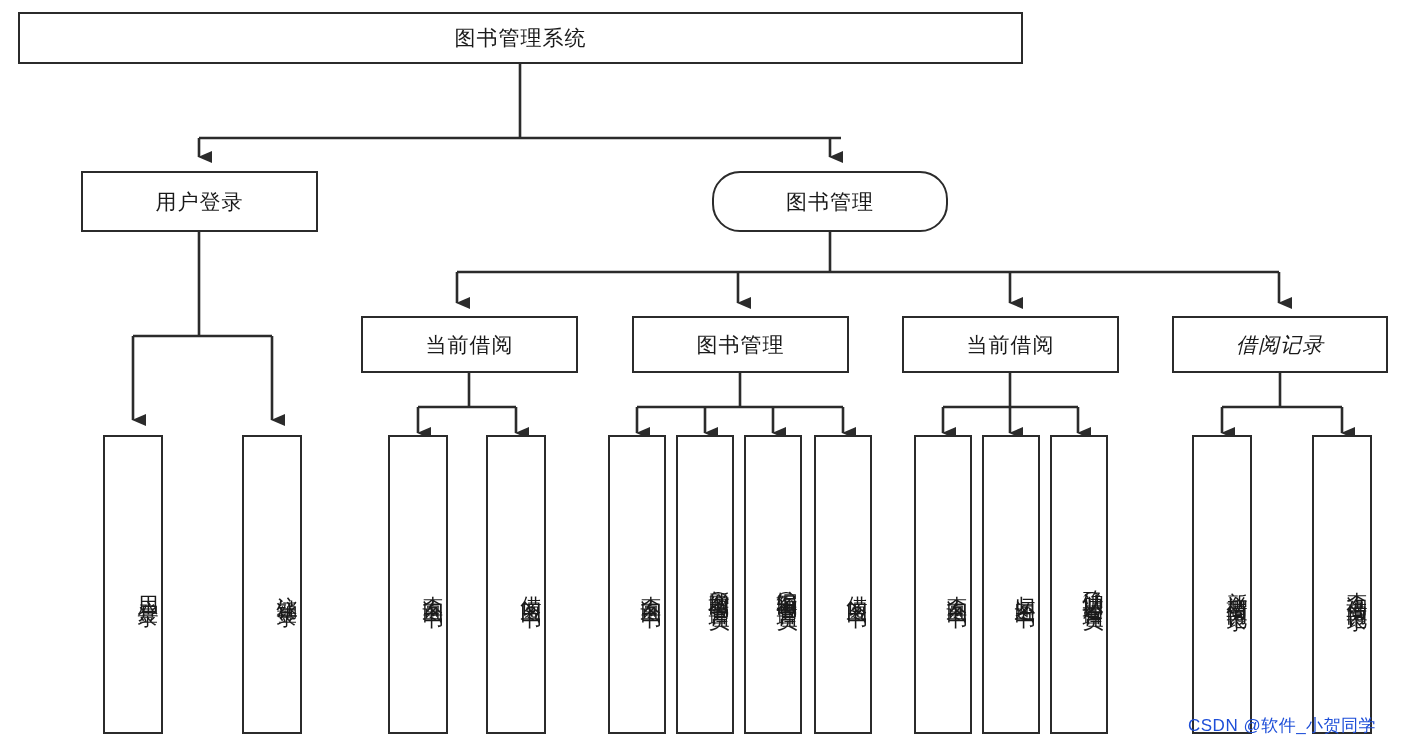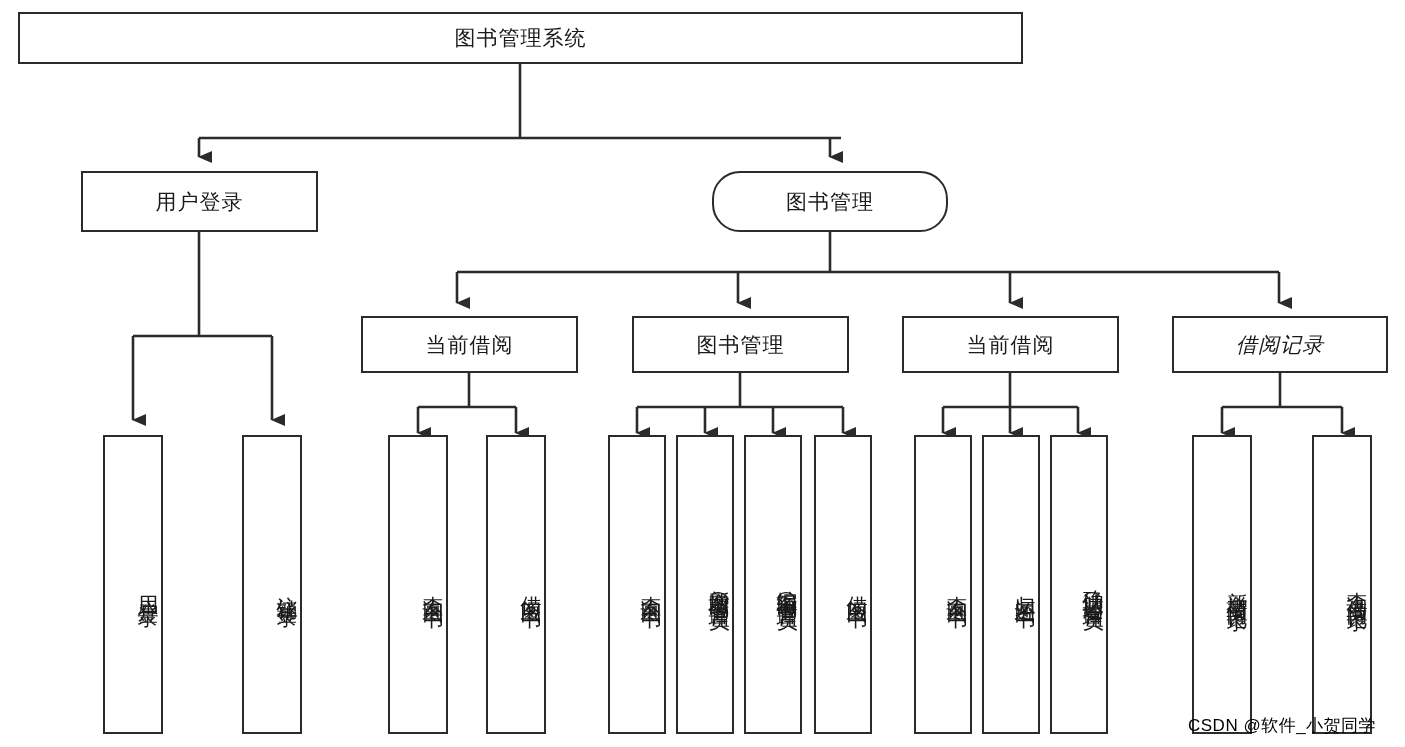--- a/index.html
+++ b/index.html
@@ -51,21 +51,21 @@
     justify-content: center;
   }
   .node.vert.tall {
     letter-spacing: 3px;
   }
   .watermark {
     position: absolute;
     left: 1188px;
     top: 714px;
     font-size: 17px;
-    color: #000000;
+    color: #1d4ed8;
     white-space: nowrap;
     letter-spacing: 0.5px;
   }
 </style>
 </head>
 <body>
 
 <div id="canvas">
 
   <svg id="wires" viewBox="0 0 1405 747" xmlns="http://www.w3.org/2000/svg">

